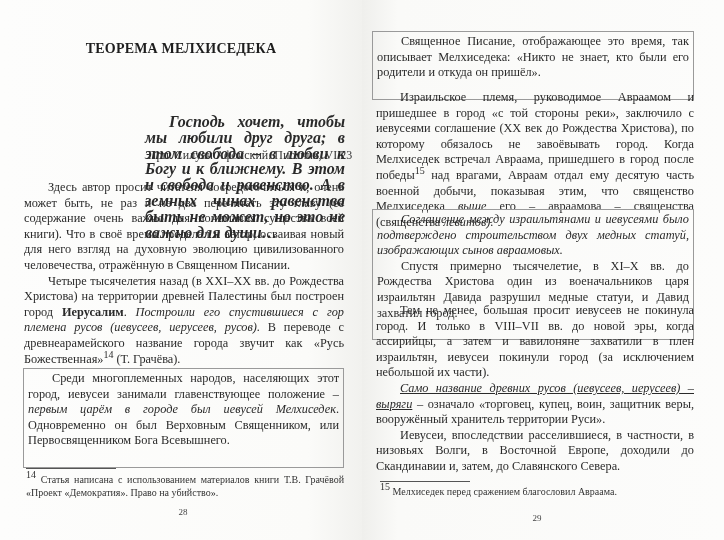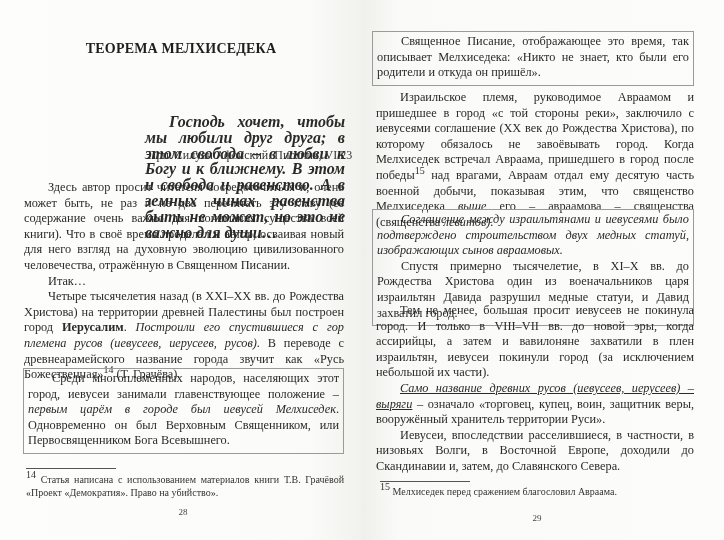--- a/index.html
+++ b/index.html
@@ -30,21 +30,21 @@
   .epigraph-source {
     position: absolute; left: 145px; width: 210px; top: 148px;
     font-size: 12px; line-height: 15px; color: #333; text-align: center;
   }
   .block {
     position: absolute; font-size: 12.3px; line-height: 15.6px;
     text-align: justify;
   }
   .block p { margin: 0; text-indent: 24px; }
   .boxed {
-    border: 1px solid #9a9a9a; box-sizing: border-box; padding: 2px 4px 4px 4px;
+    border: 1px solid #9a9a9a; box-sizing: border-box; padding: 2px 4px 18px 4px;
   }
   .bi { font-weight: normal; font-style: italic; }
   .b { font-weight: bold; }
   .u { text-decoration: underline; }
   sup { font-size: 10px; vertical-align: 5px; line-height: 0; }
   .fn-rule { position: absolute; height: 1px; background: #555; width: 90px; }
   .footnote {
     position: absolute; font-size: 10px; line-height: 13px; text-align: justify; color: #333;
   }
   .pageno {
@@ -55,21 +55,20 @@
 <body>
 
 <div class="page page-left">
   <div class="title">ТЕОРЕМА МЕЛХИСЕДЕКА</div>
 
   <div class="epigraph">Господь хочет, чтобы мы любили друг друга; в этом свобода – в любви к Богу и к ближнему. В этом и свобода и равенство. А в земных чинах равенства быть не может, но это не важно для души…</div>
   <div class="epigraph-source">Прп. Силуан Афонский. Писания, VI.23</div>
 
   <div class="block" style="left:24px; width:320px; top:180px;">
     <p>Здесь автор просит читателя сосредоточиться и, очень может быть, не раз и не два перечитать эту главу (её содержание очень важно для понимания существа всей книги). Что в своё время проделал и автор, осваивая новый для него взгляд на духовную эволюцию цивилизованного человечества, отражённую в Священном Писании.</p>
-    <p>Итак…</p>
     <p><span>Четыре тысячелетия назад (в XXI–XX вв. до Рождества Христова) на территории древней Палестины был построен город </span><span class="b">Иерусалим</span><span>. </span><span class="bi">Построили его спустившиеся с гор племена русов (иевусеев, иерусеев, русов).</span><span> В переводе с древнеарамейского название города звучит как «Русь Божественная»</span><sup>14</sup><span> (Т. Грачёва).</span></p>
   </div>
 
   <div class="block boxed" style="left:23px; width:321px; top:368px;">
     <p><span>Среди многоплеменных народов, населяющих этот город, иевусеи занимали главенствующее положение – </span><span class="bi">первым царём в городе был иевусей Мелхиседек</span><span>. Одновременно он был Верховным Священником, или Первосвященником Бога Всевышнего.</span></p>
   </div>
 
   <div class="fn-rule" style="left:26px; top:468px;"></div>
   <div class="footnote" style="left:26px; width:318px; top:473px;"><sup>14</sup><span> Статья написана с использованием материалов книги Т.В. Грачёвой «Проект «Демократия». Право на убийство».</span></div>
 

